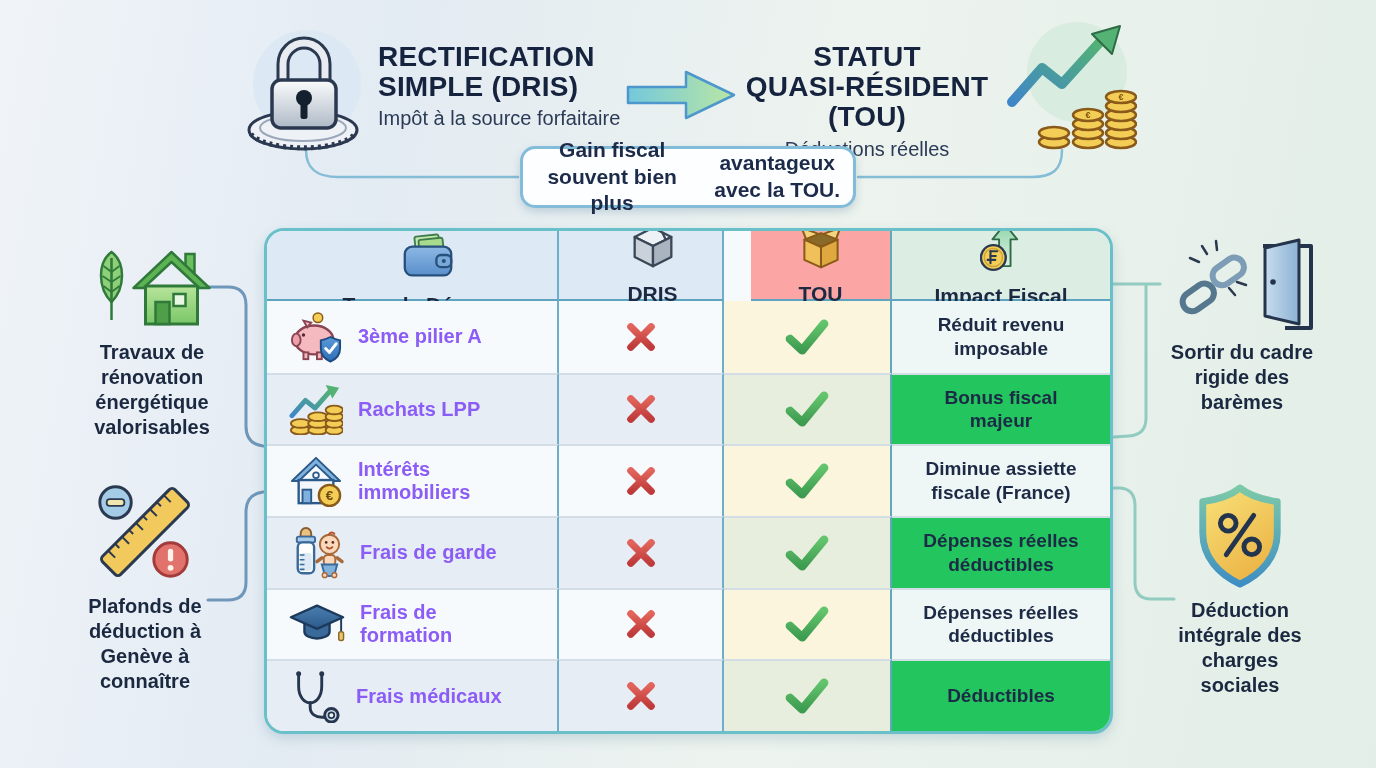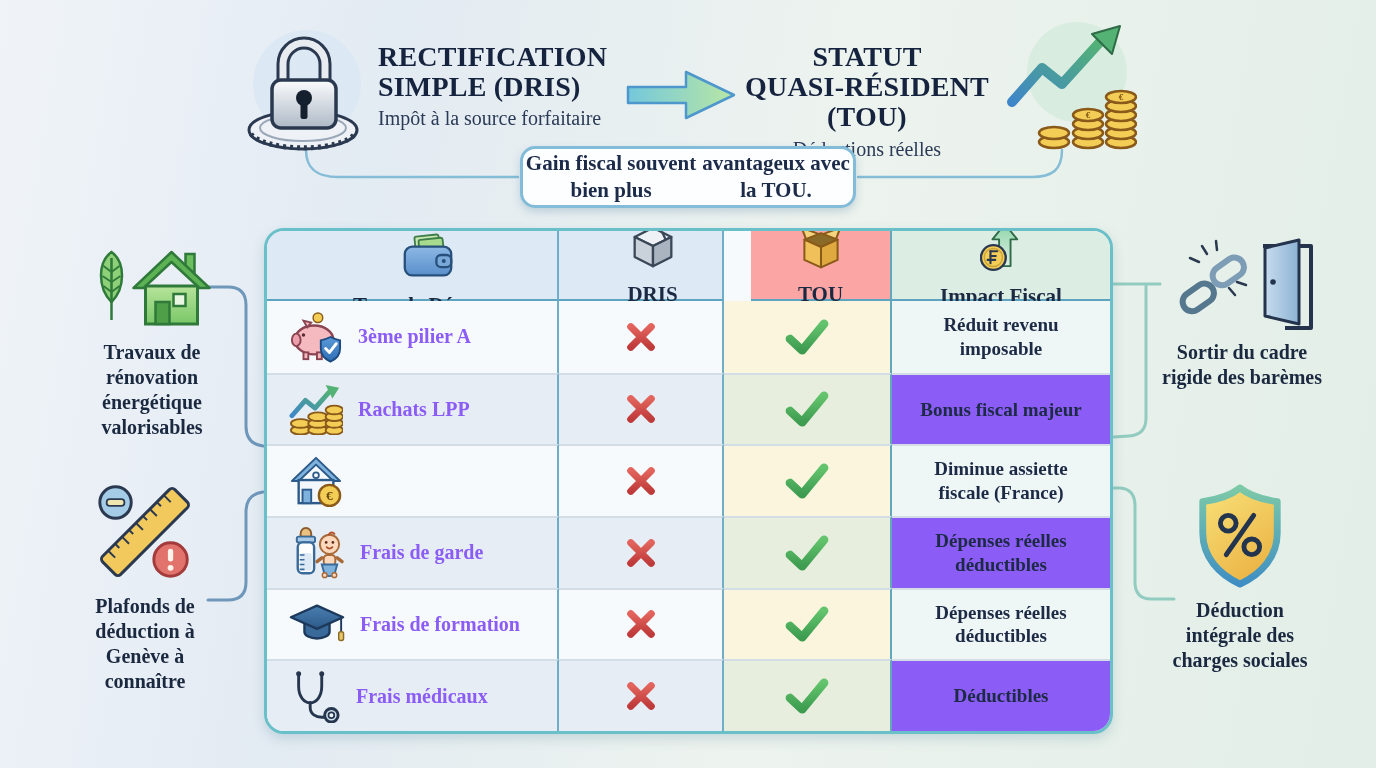--- a/index.html
+++ b/index.html
@@ -4,21 +4,20 @@
 <style>
   html,body{margin:0;padding:0;}
   body{
     width:1376px;height:768px;overflow:hidden;
     font-family:"Liberation Sans","DejaVu Sans",sans-serif;
     color:#1c2a47;
   }
   .stage{
     position:relative;width:1376px;height:768px;
     background:linear-gradient(100deg,#f0f4f8 0%,#e3ebf3 26%,#edf3ee 58%,#e2eee7 100%);
-    font-family:Liberation Serif, serif;
   }
   svg{display:block;}
   .conn{position:absolute;left:0;top:0;width:1376px;height:768px;pointer-events:none;}
 
   
   .hdr-icon{position:absolute;}
   .lock-icon{left:245px;top:24px;}
   .coins-icon{left:1002px;top:20px;}
   .arrow-icon{left:626px;top:66px;}
   .hdr-block{position:absolute;top:42px;}
@@ -57,21 +56,21 @@
   .hc1,.hc2{background:#dde9f4;padding-left:24px;}
   .hc3{background:#fca5a5;margin-left:27px;}
   .hc4{background:#dcede4;}
   .bodyrow .c{border-top:2px solid #d3dde6;}
   .r1 .c{border-top:none;}
   .odd .c1c,.odd .c2c{background:#f7fafc;}
   .odd .c3c{background:#faf5dc;}
   .odd .c4c{background:#eff6f6;}
   .even .c1c,.even .c2c{background:#e6edf4;}
   .even .c3c{background:#e7eedd;}
-  .even .c4c{background:#8b5cf6;}
+  .even .c4c{background:#22c55e;}
   .rowlabel{font-size:20px;font-weight:600;color:#8b5cf6;line-height:1.15;max-width:172px;}
   .impact{font-size:19px;font-weight:600;color:#1c2a45;line-height:1.25;text-align:center;max-width:162px;}
 
   
   .annot{position:absolute;text-align:center;z-index:2;}
   .annot .txt{margin-top:4px;font-size:20px;font-weight:600;color:#1b2940;line-height:1.25;}
   .annot .ic{display:inline-block;}
   .an-l1{left:52px;top:244px;width:200px;}
   .an-l2{left:45px;top:476px;width:200px;}
   .an-r1{left:1146px;top:236px;width:192px;}
@@ -367,20 +366,21 @@
         <span>
           <svg width="54" height="52" viewBox="0 0 56 54">
             <polygon points="28,3 53,27 46,27 28,10 10,27 3,27" fill="#7fb3de" stroke="#2c5a8a" stroke-width="2" stroke-linejoin="round"></polygon>
             <rect x="10" y="26" width="36" height="24" fill="#f3f7fb" stroke="#2c5a8a" stroke-width="2.5"></rect>
             <circle cx="28" cy="21" r="3" fill="#f3f7fb" stroke="#2c5a8a" stroke-width="1.8"></circle>
             <rect x="14" y="36" width="9" height="14" fill="#7fb3de" stroke="#2c5a8a" stroke-width="2"></rect>
             <circle cx="42" cy="42" r="11" fill="#f3cd55" stroke="#8a5a18" stroke-width="2.5"></circle>
             <text x="42" y="47" font-size="14" font-weight="bold" fill="#6b4a10" text-anchor="middle">€</text>
           </svg>
         </span>
+        <span class="rowlabel">Intérêts immobiliers</span>
       </div>
       <div class="c c2 c2c">
         <span>
           <svg width="34" height="34" viewBox="0 0 40 40">
               <path d="M8,8 L32,32 M32,8 L8,32" stroke="url(#xG)" stroke-width="8.5" stroke-linecap="round"></path>
             </svg>
         </span>
       </div>
       <div class="c c3 c3c">
         <span>

